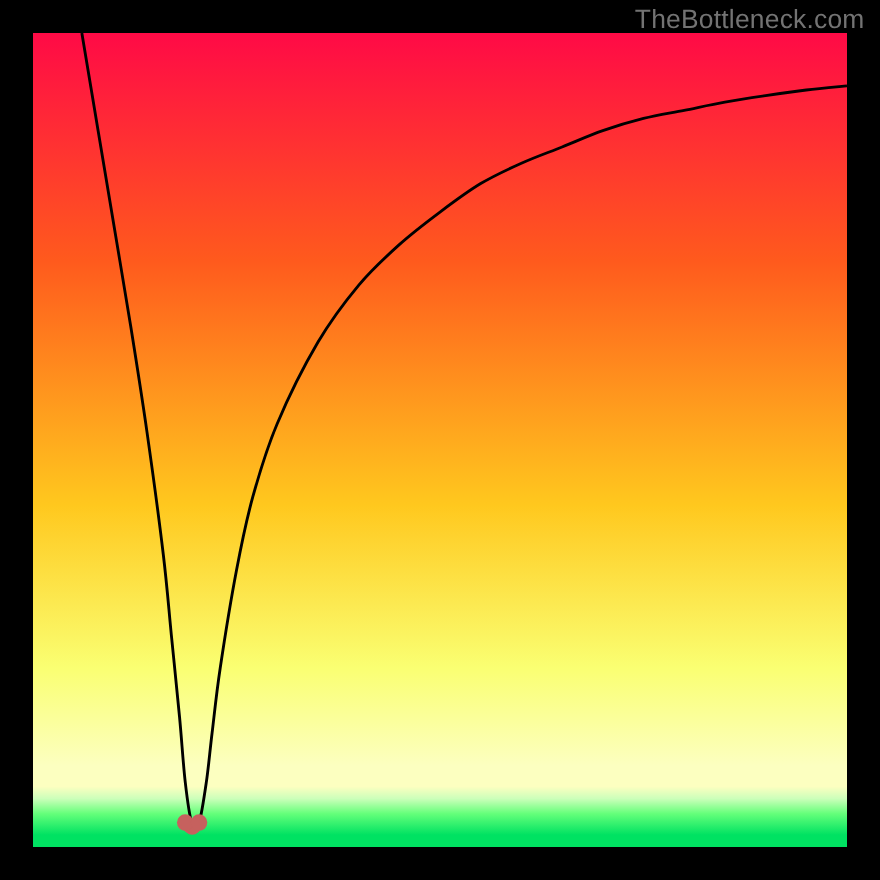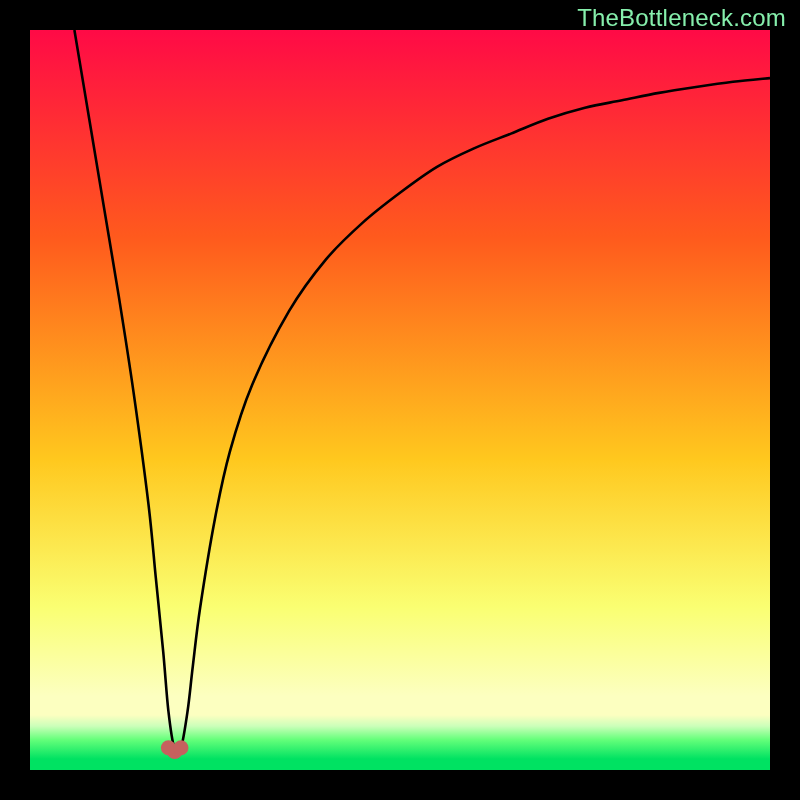--- a/index.html
+++ b/index.html
@@ -62,15 +62,15 @@
 
     <svg class="curve" viewBox="0 0 740 740" preserveAspectRatio="none">
       <path id="curve-path" fill="none" stroke-width="2.6" d="M 44.4 0 C 46.86666666666667 14.799999999999992, 54.266666666666666 59.199999999999946, 59.2 88.79999999999995 C 64.13333333333334 118.39999999999996, 69.06666666666666 148.00000000000003, 74 177.60000000000002 C 78.93333333333334 207.20000000000002, 83.86666666666666 235.56666666666666, 88.8 266.4 C 93.73333333333333 297.2333333333333, 98.66666666666667 328.0666666666666, 103.60000000000001 362.59999999999997 C 108.53333333333335 397.1333333333333, 114.7 442.76666666666665, 118.4 473.6 C 122.10000000000001 504.4333333333334, 123.33333333333334 522.9333333333334, 125.80000000000001 547.6 C 128.26666666666668 572.2666666666667, 131.10333333333332 599.4000000000001, 133.2 621.6 C 135.29666666666665 643.8, 136.53 664.7666666666667, 138.38 680.8 C 140.23 696.8333333333333, 142.20333333333335 711.6333333333333, 144.3 717.8 C 146.39666666666668 723.9666666666666, 148.73999999999998 723.9666666666666, 150.95999999999998 717.8 C 153.17999999999998 711.6333333333333, 155.64666666666668 694.3666666666666, 157.62 680.8 C 159.59333333333333 667.2333333333333, 160.70333333333335 653.6666666666666, 162.8 636.4 C 164.89666666666668 619.1333333333333, 166.50000000000003 601.8666666666667, 170.20000000000002 577.2 C 173.9 552.5333333333334, 180.06666666666666 514.3, 185 488.4 C 189.93333333333334 462.5, 193.63333333333335 444, 199.8 421.8 C 205.96666666666667 399.6, 212.13333333333333 378.6333333333333, 222 355.2 C 231.86666666666667 331.76666666666665, 246.66666666666666 302.16666666666663, 259 281.2 C 271.3333333333333 260.23333333333335, 283.6666666666667 244.20000000000005, 296 229.40000000000003 C 308.3333333333333 214.60000000000002, 320.6666666666667 203.5, 333 192.39999999999998 C 345.3333333333333 181.29999999999995, 357.66666666666663 172.04999999999993, 370 162.79999999999995 C 382.33333333333337 153.54999999999998, 394.66666666666674 144.3000000000001, 407.00000000000006 136.9000000000001 C 419.33333333333337 129.50000000000009, 431.6666666666667 123.94999999999999, 444 118.39999999999998 C 456.3333333333333 112.84999999999997, 468.6666666666667 108.53333333333336, 481 103.60000000000002 C 493.3333333333333 98.66666666666669, 505.6666666666667 93.11666666666663, 518 88.79999999999995 C 530.3333333333334 84.48333333333328, 542.6666666666666 80.78333333333326, 555 77.69999999999993 C 567.3333333333334 74.6166666666666, 579.6666666666666 72.76666666666661, 592 70.29999999999995 C 604.3333333333334 67.8333333333333, 616.6666666666666 65.11999999999996, 629 62.89999999999998 C 641.3333333333334 60.679999999999986, 653.6666666666666 58.83000000000002, 666 56.98000000000002 C 678.3333333333334 55.13000000000002, 690.6666666666666 53.27999999999997, 703 51.799999999999955 C 715.3333333333334 50.319999999999936, 733.8333333333334 48.71666666666658, 740 48.09999999999991" stroke="#000000"></path>
       <path id="marker-link" fill="none" stroke-width="9" stroke-linecap="round" d="M 138.38 717.8 Q 144.67 731.12 150.95999999999998 717.8" stroke="#c6615e"></path>
       <circle id="marker-0" r="7.5" cx="138.38" cy="717.8" fill="#c6615e" stroke="#c6615e" stroke-width="0"></circle>
       <circle id="marker-1" r="7.5" cx="150.95999999999998" cy="717.8" fill="#c6615e" stroke="#c6615e" stroke-width="0"></circle>
     </svg>
 
   </div>
 
-  <div class="watermark" style="color: #86efac;">TheBottleneck.com</div>
+  <div class="watermark" style="color: #737373;">TheBottleneck.com</div>
 
 </div>
 
 </body></html>

